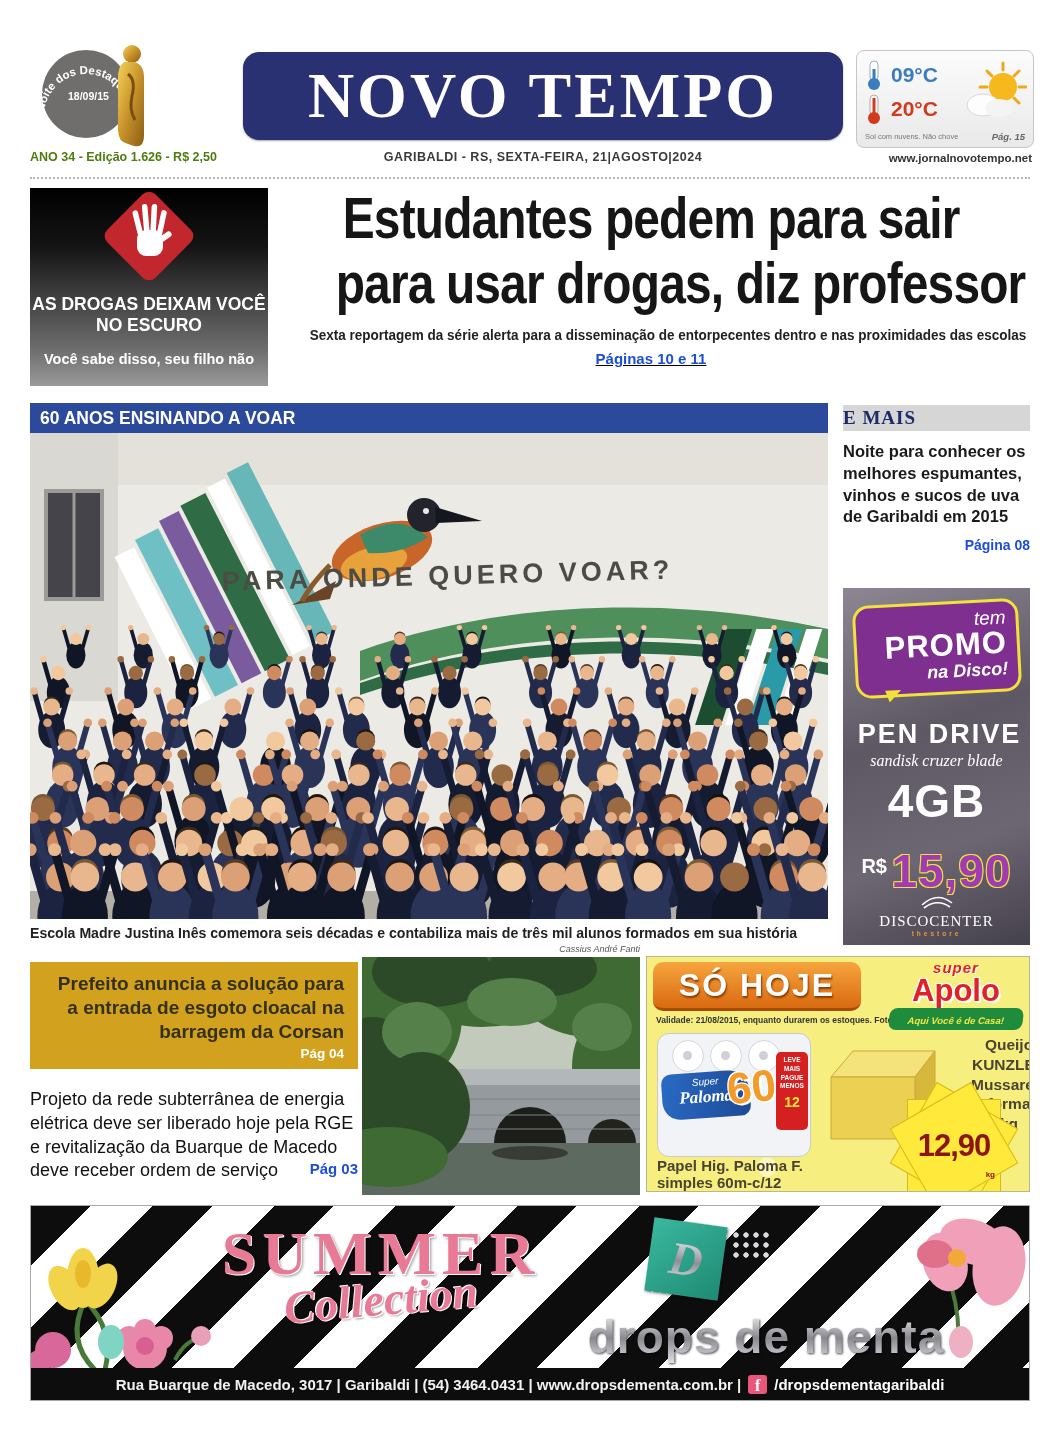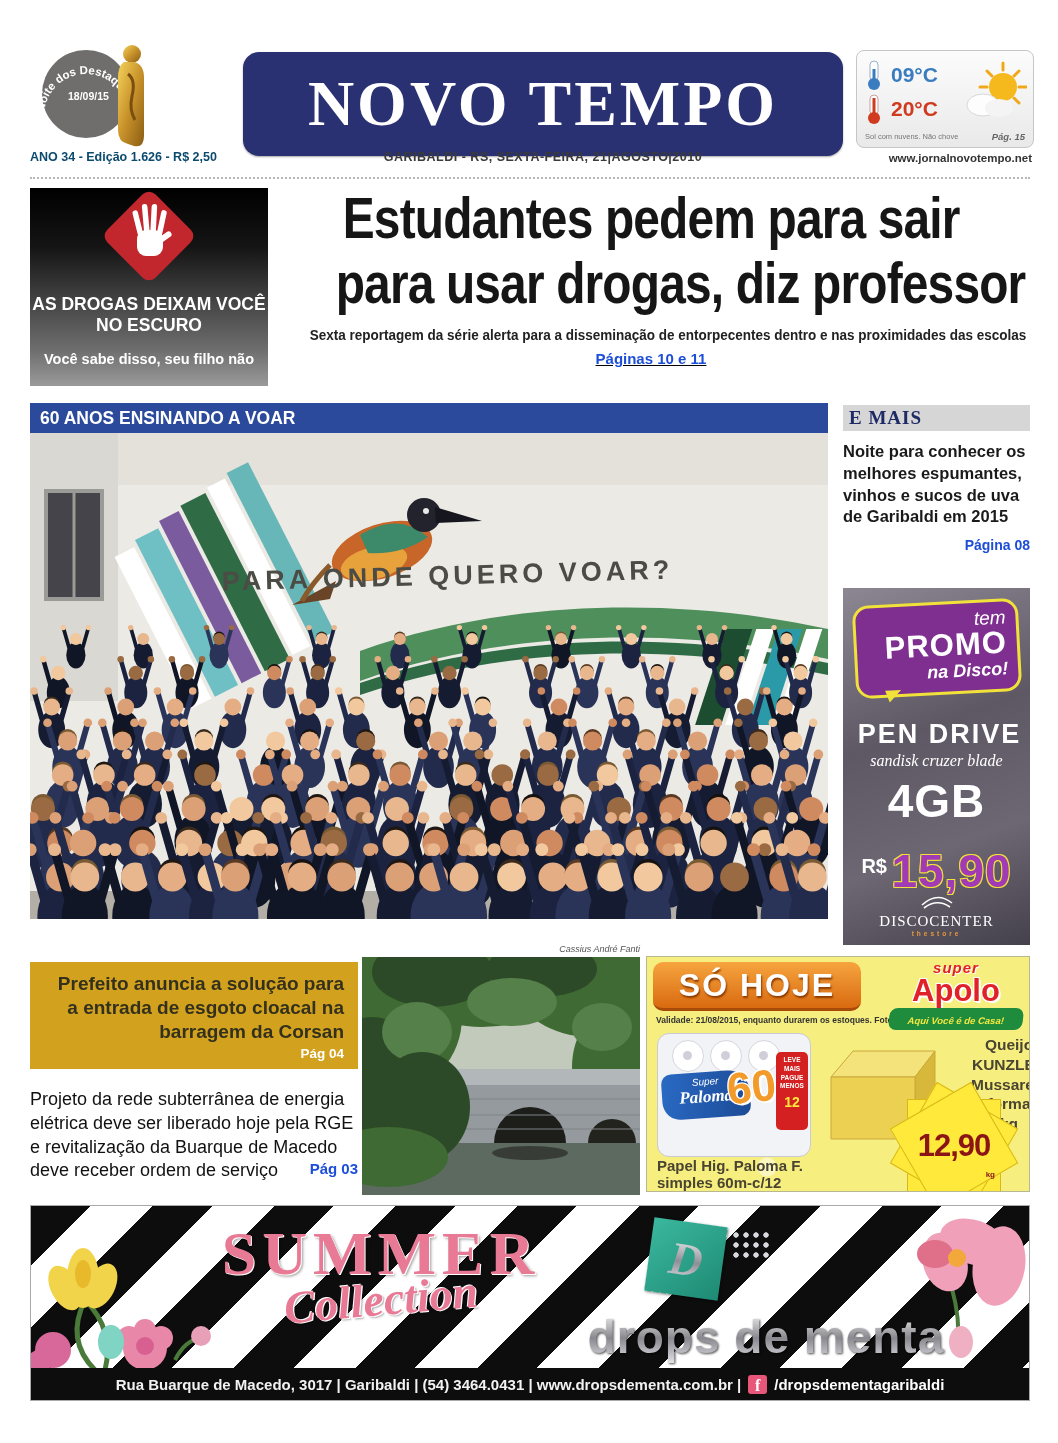--- a/index.html
+++ b/index.html
@@ -2,25 +2,25 @@
 <html><head>
 <meta charset="utf-8">
 <style>
   html,body{margin:0;padding:0;background:#ffffff;}
   .page{position:relative;width:1058px;height:1443px;background:#fff;font-family:"Liberation Sans",sans-serif;overflow:hidden;}
   .abs{position:absolute;}
   .condensed{display:inline-block;transform:scaleX(.84);transform-origin:center;white-space:nowrap;}
   .condL{display:inline-block;transform:scaleX(.92);transform-origin:left center;white-space:nowrap;}
 
   
-  .masthead{left:243px;top:52px;width:600px;height:104px;background:#2a3172;border-radius:16px;
+  .masthead{left:243px;top:52px;width:600px;height:88px;background:#2a3172;border-radius:16px;
     display:flex;align-items:center;justify-content:center;box-shadow:0 1px 2px rgba(0,0,0,.35);}
   .masthead span{font-family:"Liberation Serif",serif;font-weight:bold;font-size:64px;color:#fff;letter-spacing:3px;}
   .dateline{left:243px;top:150px;width:600px;text-align:center;font-size:12.5px;font-weight:bold;color:#3a3a3a;letter-spacing:.5px;}
-  .edition{left:30px;top:150px;font-size:12.5px;font-weight:bold;color:#0c4a6e;}
+  .edition{left:30px;top:150px;font-size:12.5px;font-weight:bold;color:#4d7c0f;}
   .website{left:810px;top:152px;width:222px;text-align:right;font-size:11.5px;font-weight:bold;color:#333;}
   .weather{left:856px;top:50px;width:176px;height:96px;border:1px solid #c6c6c6;border-radius:8px;
     background:linear-gradient(#fcfcfc,#e9e9e9);}
   .w-temp{position:absolute;left:34px;font-size:21px;font-weight:bold;}
   .w-low{top:12px;color:#3a7cc0;}
   .w-high{top:46px;color:#d03a1e;}
   .w-desc{position:absolute;left:8px;bottom:6px;font-size:7.5px;color:#777;}
   .w-page{position:absolute;right:8px;bottom:5px;font-size:9.5px;font-style:italic;color:#666;font-weight:bold;}
   .dotrule{left:30px;top:177px;width:1000px;border-top:2px dotted #b8b8b8;}
 
@@ -38,21 +38,21 @@
   
   .kicker{left:30px;top:403px;width:798px;height:30px;background:#2b4a9c;color:#fff;
     font-size:19px;font-weight:bold;line-height:30px;padding-left:10px;box-sizing:border-box;}
   .photo{left:30px;top:433px;width:798px;height:486px;background:#eceae5;}
   .captionrow{left:30px;top:924px;width:798px;display:flex;justify-content:space-between;align-items:baseline;}
   .caption{font-size:15px;font-weight:600;color:#222;display:inline-block;transform:scaleX(.94);transform-origin:left center;white-space:nowrap;}
   .cap-page{font-size:15px;white-space:nowrap;}
 
   
   .emais-bar{left:843px;top:405px;width:187px;height:26px;background:#d6d6d6;
-    font-family:"Liberation Serif",serif;font-weight:bold;font-size:19px;color:#1e2a66;line-height:26px;padding-left:6px;box-sizing:border-box;letter-spacing:1px;}
+    font-family:"Liberation Serif",serif;font-weight:bold;font-size:19px;color:#1e2a66;line-height:26px;box-sizing:border-box;letter-spacing:1px;}
   .emais-text{left:843px;top:441px;width:187px;font-size:16.5px;font-weight:bold;color:#1a1a1a;line-height:1.32;}
   .emais-page{text-align:right;font-size:14px;margin-top:8px;}
   .disco{left:843px;top:588px;width:187px;height:357px;overflow:hidden;text-align:center;color:#fff;
     background:linear-gradient(160deg,#8d8793,#5e5864 40%,#6d6773 70%,#44404c);}
   .bubble{position:relative;margin:14px auto 0;width:140px;background:#7e2f90;border:3px solid #f0e23a;border-radius:16px;
     padding:6px 10px 10px;transform:rotate(-3deg);text-align:right;}
   .bubble:after{content:"";position:absolute;left:26px;bottom:-20px;border:12px solid transparent;border-top-color:#f0e23a;border-left-width:4px;}
   .b-tem{font-style:italic;font-size:19px;line-height:1;}
   .b-promo{font-size:31px;font-weight:900;line-height:1.05;letter-spacing:1px;}
   .b-sub{font-style:italic;font-size:18px;font-weight:bold;line-height:1.1;}
@@ -165,21 +165,21 @@
       <circle cx="104" cy="16" r="9" fill="url(#gold)"></circle>
       <path d="M96 24 q-6 4 -6 16 l0 52 q0 12 10 14 l6 2 q10 2 10 -10 l0 -58 q0 -14 -10 -16 z" fill="url(#gold)"></path>
       <path d="M100 36 q8 6 4 22 q-3 14 3 24" stroke="#7a4e10" stroke-width="3" fill="none"></path>
     </g>
   </svg>
   <div class="abs edition">ANO 34 - Edição 1.626 - R$ 2,50</div>
 
   <div class="abs masthead">
     <span>NOVO TEMPO</span>
   </div>
-  <div class="abs dateline">GARIBALDI - RS, SEXTA-FEIRA, 21|AGOSTO|2010</div>
+  <div class="abs dateline">GARIBALDI - RS, SEXTA-FEIRA, 21|AGOSTO|2024</div>
 
   <div class="abs weather">
     <svg class="abs" style="left:8px;top:8px" width="18" height="32" viewBox="0 0 18 32">
       <rect x="5" y="2" width="8" height="20" rx="4" fill="#fff" stroke="#9ab0c8"></rect>
       <rect x="7.5" y="10" width="3" height="12" fill="#3a7cc0"></rect>
       <circle cx="9" cy="25" r="6" fill="#3a7cc0"></circle>
     </svg>
     <div class="w-temp w-low">09°C</div>
     <svg class="abs" style="left:8px;top:42px" width="18" height="32" viewBox="0 0 18 32">
       <rect x="5" y="2" width="8" height="20" rx="4" fill="#fff" stroke="#c8a0a0"></rect>
@@ -997,20 +997,24 @@
           <circle cx="752.1125377229081" cy="416.64" r="6.48" fill="#e9b78e"></circle>
           <line x1="798.1925377229081" y1="467.04" x2="812.5925377229081" y2="416.64" stroke="#222b4c" stroke-width="8.928" stroke-linecap="round"></line>
           <circle cx="812.5925377229081" cy="416.64" r="6.48" fill="#e9b78e"></circle>
           <ellipse cx="782.3525377229081" cy="482.88" rx="23.040000000000003" ry="31.680000000000003" fill="#222b4c"></ellipse>
           <circle cx="782.3525377229081" cy="439.68" r="13.68" fill="#7a5a32"></circle>
           <circle cx="782.3525377229081" cy="444" r="14.4" fill="#e9b78e"></circle>
         </g>
     </svg>
   </div>
 
+  <div class="abs captionrow">
+    <span class="caption">Escola Madre Justina Inês comemora seis décadas e contabiliza mais de três mil alunos formados em sua história</span>
+    <span class="cap-page pageref">Página 26</span>
+  </div>
 
   <div class="abs emais-bar">E MAIS</div>
   <div class="abs emais-text">
     <span>Noite para conhecer os melhores espumantes, vinhos e sucos de uva de Garibaldi em 2015</span>
     <div class="emais-page pageref">Página 08</div>
   </div>
 
   <div class="abs disco">
     <div class="bubble">
       <div class="b-tem">tem</div>

